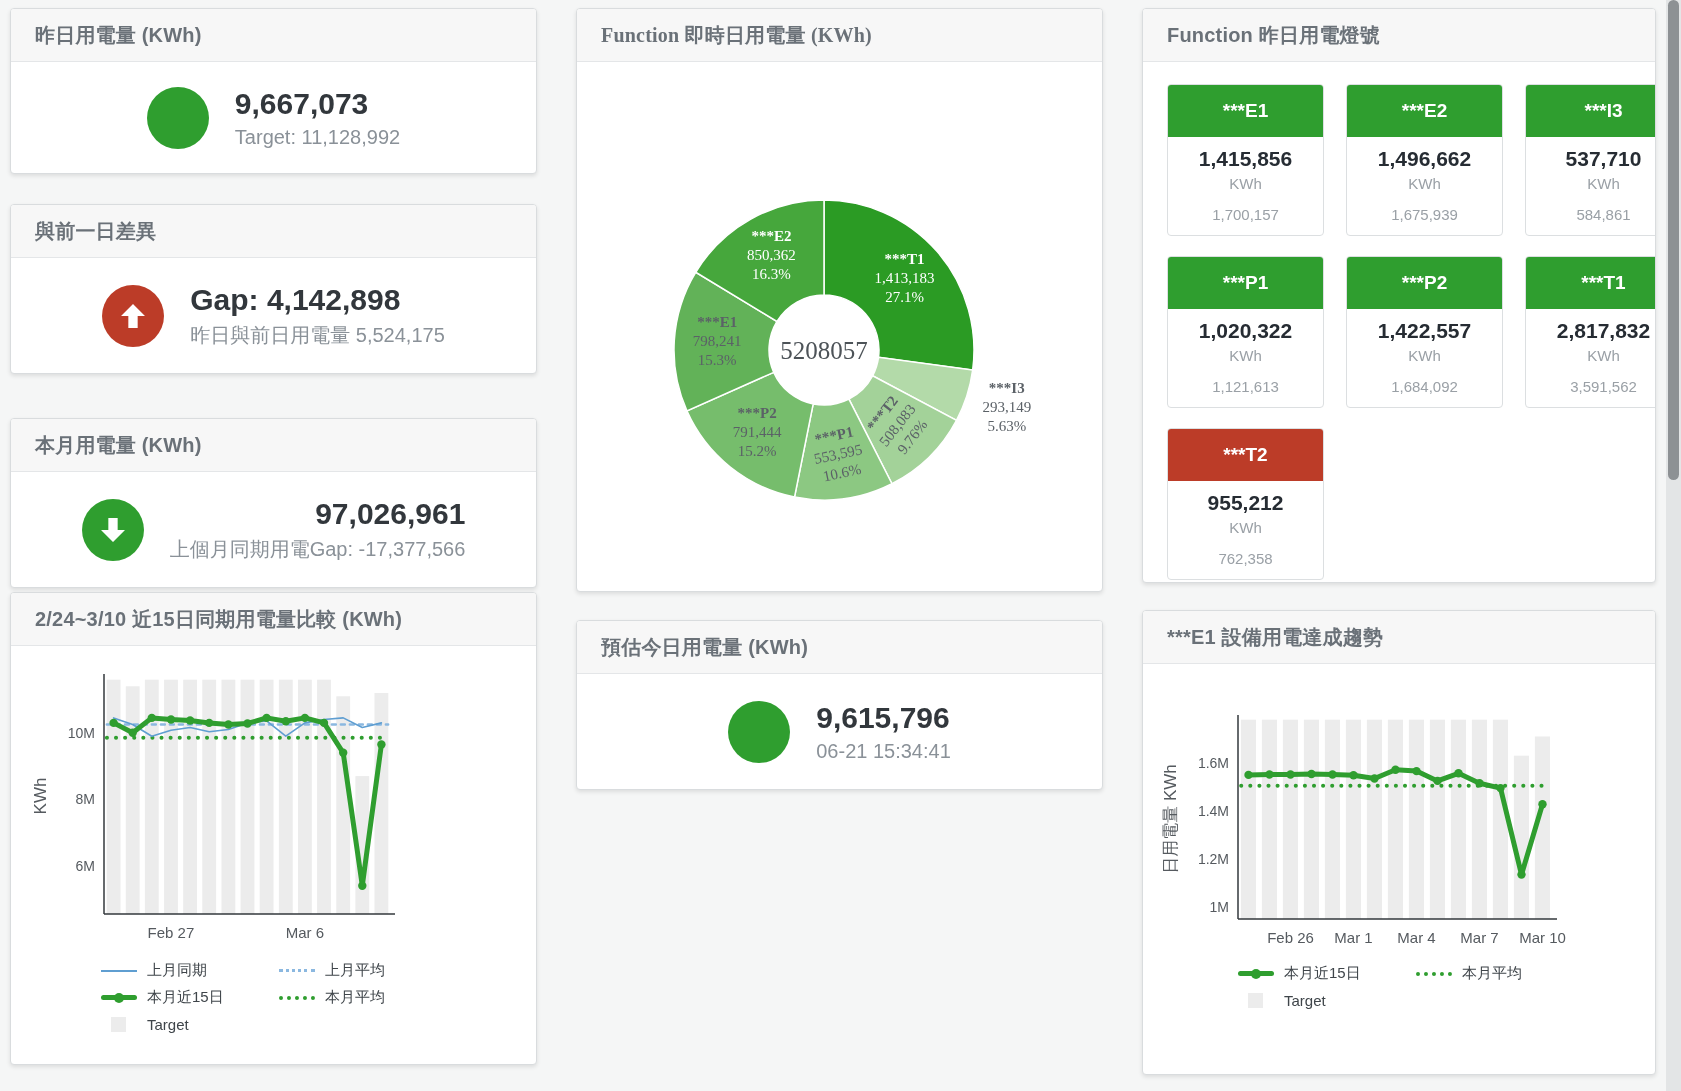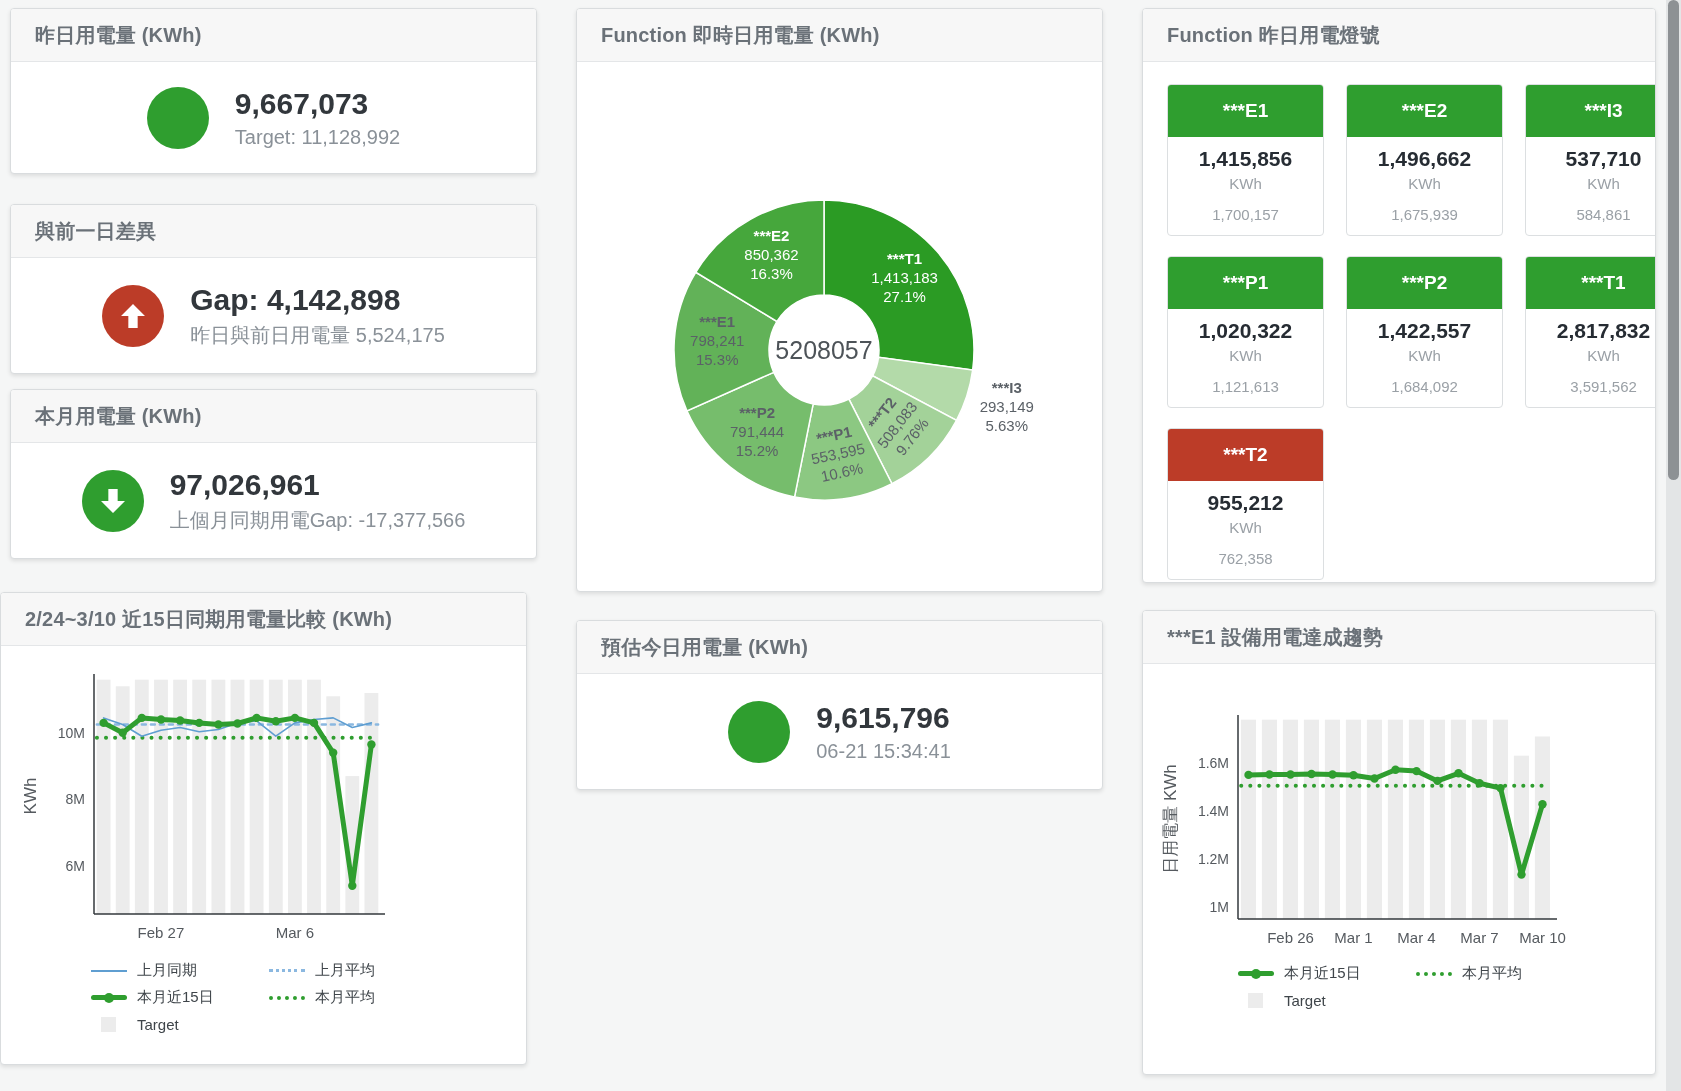--- a/index.html
+++ b/index.html
@@ -82,38 +82,38 @@
         <path d="M12 3 L21 12 L15.5 12 L15.5 21 L8.5 21 L8.5 12 L3 12 Z"></path>
       </svg>
     </div>
     <div class="kpi-text">
       <span class="kpi-value">Gap: 4,142,898</span>
       <span class="kpi-sub">昨日與前日用電量 5,524,175</span>
     </div>
   </div>
 </div>
 
-<div class="panel" style="left:10px;top:389px;width:527px;height:170px;">
+<div class="panel" style="left:10px;top:418px;width:527px;height:170px;text-align:right;">
   <div class="panel-h">
     <span>本月用電量 (KWh)</span>
   </div>
   <div class="panel-b kpi-body">
     <div class="kpi-circle" style="background: rgb(47, 158, 47);">
       <svg viewBox="0 0 24 24">
         <path d="M12 21 L3 12 L8.5 12 L8.5 3 L15.5 3 L15.5 12 L21 12 Z"></path>
       </svg>
     </div>
     <div class="kpi-text">
       <span class="kpi-value">97,026,961</span>
       <span class="kpi-sub">上個月同期用電Gap: -17,377,566</span>
     </div>
   </div>
 </div>
 
-<div class="panel" style="left:0;top:592px;width:527px;height:473px;">
+<div class="panel" style="left:10px;top:592px;width:527px;height:473px;">
   <div class="panel-h">
     <span>2/24~3/10 近15日同期用電量比較 (KWh)</span>
   </div>
   <div class="panel-b chart-wrap">
     <div id="compare-chart" style="margin-top:20px;">
         <svg viewBox="0 0 525 285" width="525" height="285">
           <rect x="95.7" y="13.7" width="13.8" height="234.3" fill="#ececec"></rect>
           <rect x="114.8" y="20.3" width="13.8" height="227.7" fill="#ececec"></rect>
           <rect x="133.9" y="13.7" width="13.8" height="234.3" fill="#ececec"></rect>
           <rect x="153.1" y="13.7" width="13.8" height="234.3" fill="#ececec"></rect>
@@ -183,21 +183,21 @@
         <div class="legend-row">
           <span class="legend-item">
             <span class="mk mk-box" style="background: rgb(236, 236, 236);"></span>
             <span>Target</span>
           </span>
         </div>
       </div>
   </div>
 </div>
 
-<div class="panel" style="left:576px;top:8px;width:527px;height:584px;">
+<div class="panel" style="left:576px;top:8px;width:527px;height:584px;font-family:Liberation Serif, serif;">
   <div class="panel-h">
     <span>Function 即時日用電量 (KWh)</span>
   </div>
   <div class="panel-b">
     <div id="donut-chart"><svg viewBox="0 0 525 530" width="525" height="530">
           <path d="M247.00 138.00 A150 150 0 0 1 395.65 308.06 L301.51 295.35 A55 55 0 0 0 247.00 233.00 Z" fill="#2b9b24" stroke="#ffffff" stroke-width="1.5"></path>
           <text x="327.56027870375965" y="201.57953780915255" text-anchor="middle" font-size="15" fill="#ffffff"><tspan x="327.56027870375965" dy="0" font-weight="bold">***T1</tspan><tspan x="327.56027870375965" dy="19">1,413,183</tspan><tspan x="327.56027870375965" dy="19">27.1%</tspan></text>
           <path d="M395.65 308.06 A150 150 0 0 1 379.51 358.30 L295.59 313.78 A55 55 0 0 0 301.51 295.35 Z" fill="#b3daa9" stroke="#ffffff" stroke-width="1.5"></path>
           <text x="429.7922832544943" y="330.74505240961764" text-anchor="middle" font-size="15" fill="#5b6167"><tspan x="429.7922832544943" dy="0" font-weight="bold">***I3</tspan><tspan x="429.7922832544943" dy="19">293,149</tspan><tspan x="429.7922832544943" dy="19">5.63%</tspan></text>
           <path d="M379.51 358.30 A150 150 0 0 1 314.94 421.73 L271.91 337.04 A55 55 0 0 0 295.59 313.78 Z" fill="#a3d299" stroke="#ffffff" stroke-width="1.5"></path>

